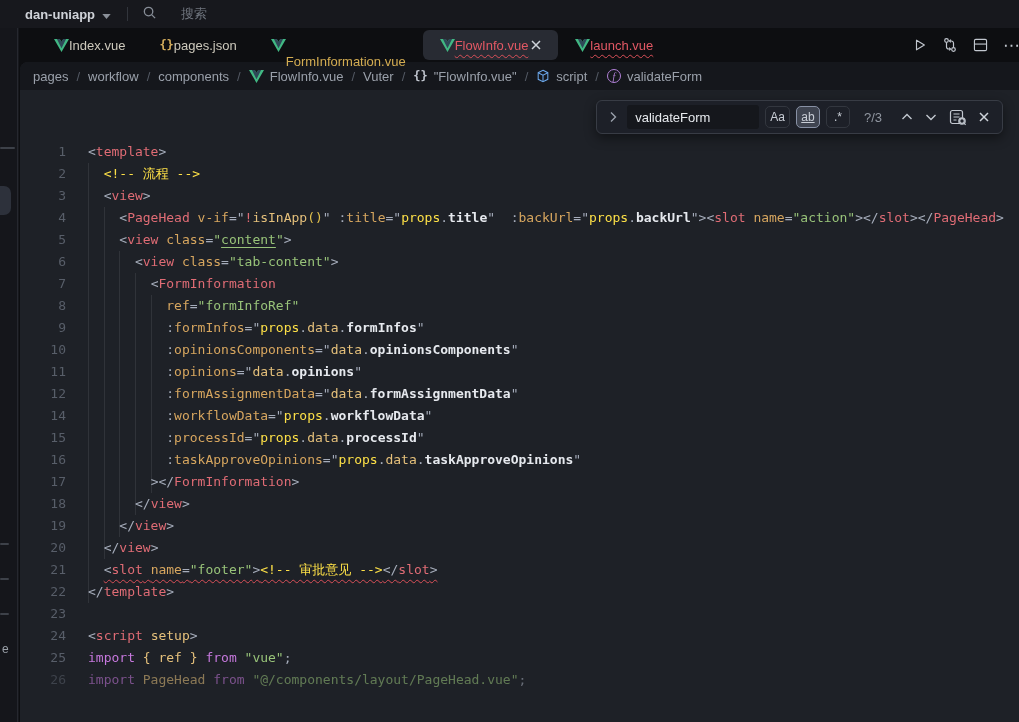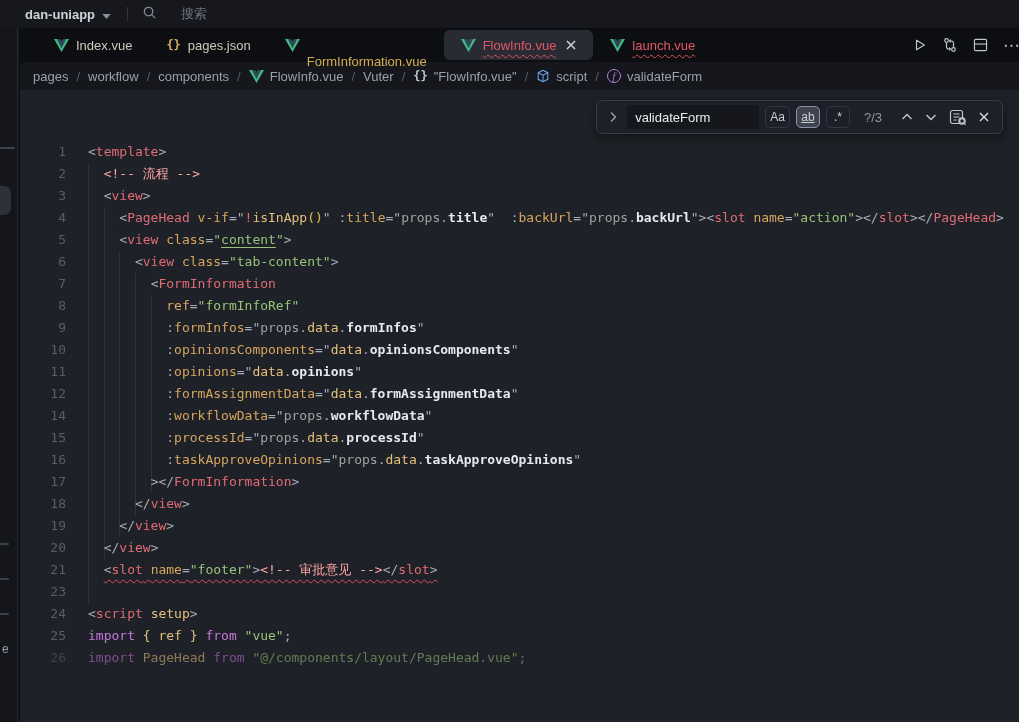--- a/index.html
+++ b/index.html
@@ -22,21 +22,21 @@
   .rail .mark { position:absolute; left:0; height:2px; border-radius:1px; background:#3d4149; }
   .rail .frag-e { position:absolute; left:2px; top:614px; color:#9aa0a8; font-size:12px; }
 
   
   .shell { position:absolute; left:19px; top:28px; right:0; bottom:0;
     background:#0d0e11; display:flex; flex-direction:column; }
 
   
   .tabbar { height:34px; display:flex; align-items:center; padding-left:18px;
     position:relative; flex:0 0 34px; }
-  .tab { height:30px; display:flex; align-items:center; gap:7px; padding:0 17px;
+  .tab { height:30px; display:flex; align-items:center; padding:0 17px;
     font-size:13px; border-radius:6px; cursor:pointer; white-space:nowrap; }
   .tab.active { background:#282b33; }
   .tab .close { display:flex; margin-left:3px; }
   .sq-tab { text-decoration:underline; text-decoration-style:wavy;
     text-decoration-color:#d94f58; text-decoration-thickness:1px; text-underline-offset:4px; }
   .tab-actions { position:absolute; right:6px; top:0; height:34px; display:flex;
     align-items:center; gap:15px; }
   .tab-actions .act { display:flex; cursor:pointer; }
   .more-glyph { color:#c2c7cf; font-size:17px; letter-spacing:1px; }
 
@@ -60,22 +60,22 @@
   .guide { position:absolute; width:1px; background:rgba(140,147,158,.16); }
   .line { display:flex; height:22px; line-height:22px;
     font-family:"DejaVu Sans Mono", monospace; font-size:13px; }
   .ln { width:46px; text-align:right; color:#585e69; flex:0 0 46px; cursor:pointer; }
   .lc { margin-left:22px; white-space:pre; }
   .dim { opacity:.55; }
   .sq { text-decoration:underline; text-decoration-style:wavy;
     text-decoration-color:#d94f58; text-decoration-thickness:1px; text-underline-offset:5px; }
 
   .tk-pun{color:#a6adbb} .tk-tag{color:#e06c75} .tk-attr{color:#d7a65f}
-  .tk-id{color:#e5c07b} .tk-blue{color:#a3a3a3} .tk-bw{color:#e6e9ee;font-weight:bold}
-  .tk-str{color:#98c379} .tk-com{color:#fca5a5} .tk-kw{color:#c678dd}
+  .tk-id{color:#e5c07b} .tk-blue{color:#fde047} .tk-bw{color:#e6e9ee;font-weight:bold}
+  .tk-str{color:#98c379} .tk-com{color:#fde047} .tk-kw{color:#c678dd}
   .tk-par{color:#e2c14d} .tk-excl{color:#e06c75}
   .tk-stru{color:#98c379;text-decoration:underline;text-decoration-color:#98c379;text-underline-offset:3px}
 
   
   .find { position:absolute; top:10px; right:16px; height:34px; background:#1d2028;
     border:1px solid #383c45; border-radius:6px; box-shadow:0 4px 12px rgba(0,0,0,.45);
     display:flex; align-items:center; padding:0 10px 0 8px; gap:6px; }
   .find-expand { display:flex; padding:0 4px; cursor:pointer; }
   .find-input { width:132px; height:24px; background:#15171c; border:none; outline:none;
     color:#e7eaee; font-size:13px; padding:0 8px; border-radius:3px;
@@ -328,20 +328,24 @@
           </div>
           <div class="line">
             <span class="ln">20</span>
             <span class="lc">  <span class="tk-pun">&lt;/</span><span class="tk-tag">view</span><span class="tk-pun">&gt;</span></span>
           </div>
           <div class="line">
             <span class="ln">21</span>
             <span class="lc">  <span class="sq"><span class="tk-pun">&lt;</span><span class="tk-tag">slot</span><span> </span><span class="tk-attr">name</span><span class="tk-pun">=</span><span class="tk-str">"footer"</span><span class="tk-pun">&gt;</span><span class="tk-com">&lt;!-- 审批意见 --&gt;</span><span class="tk-pun">&lt;/</span><span class="tk-tag">slot</span><span class="tk-pun">&gt;</span></span></span>
           </div>
           <div class="line">
+            <span class="ln">22</span>
+            <span class="lc"><span class="tk-pun">&lt;/</span><span class="tk-tag">template</span><span class="tk-pun">&gt;</span></span>
+          </div>
+          <div class="line">
             <span class="ln">23</span>
             <span class="lc"></span>
           </div>
           <div class="line">
             <span class="ln">24</span>
             <span class="lc"><span class="tk-pun">&lt;</span><span class="tk-tag">script</span><span> </span><span class="tk-id">setup</span><span class="tk-pun">&gt;</span></span>
           </div>
           <div class="line">
             <span class="ln">25</span>
             <span class="lc"><span class="tk-kw">import</span><span> </span><span class="tk-id">{</span><span> </span><span class="tk-id">ref</span><span> </span><span class="tk-id">}</span><span> </span><span class="tk-kw">from</span><span> </span><span class="tk-str">"vue"</span><span class="tk-pun">;</span></span>

